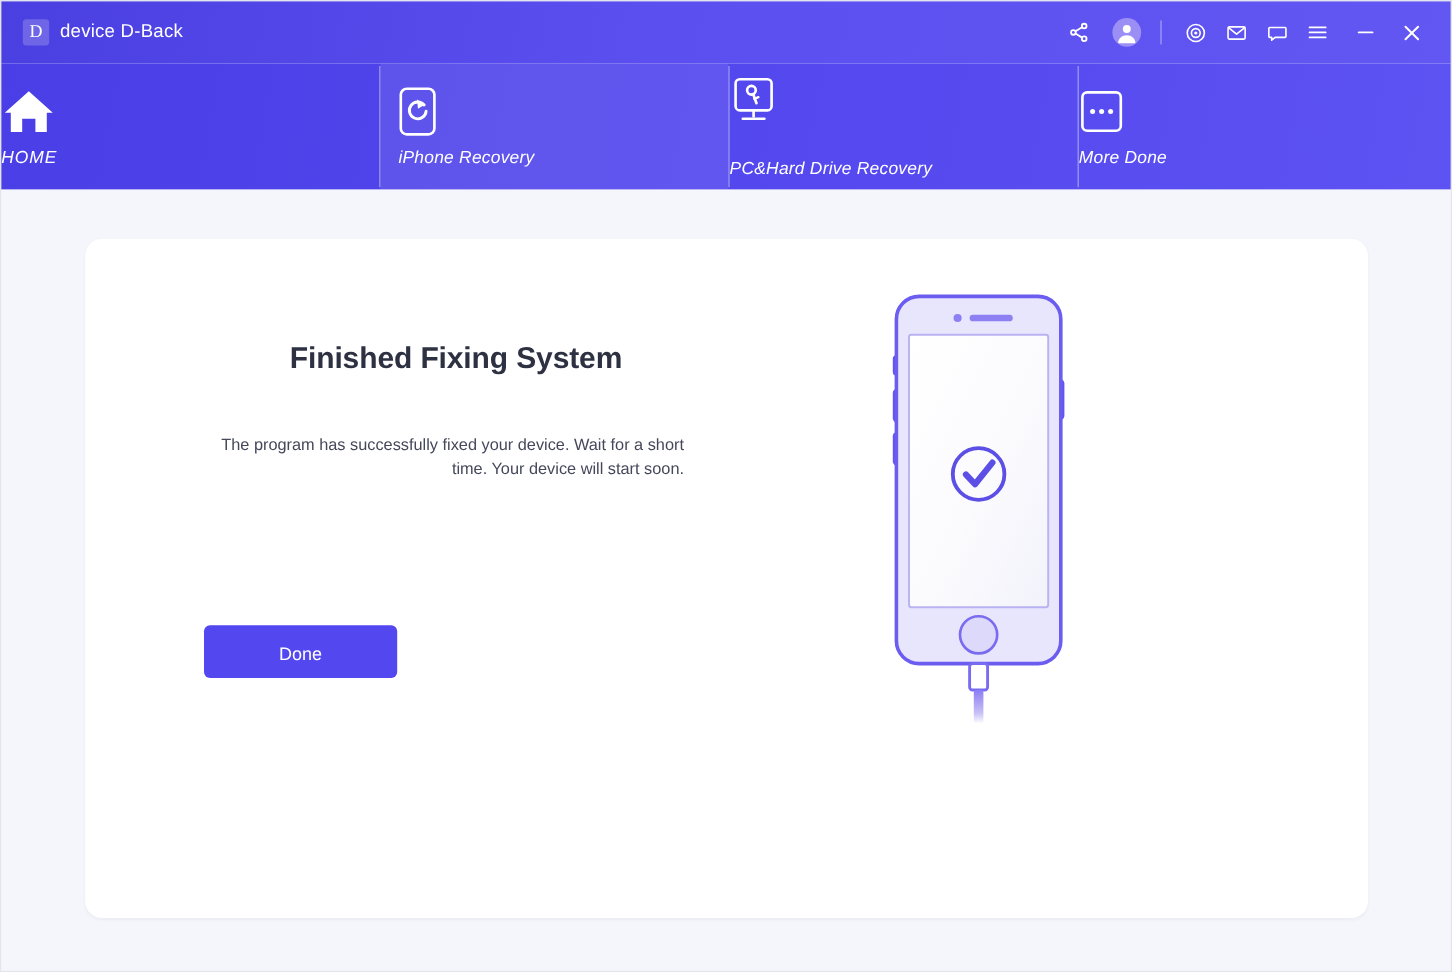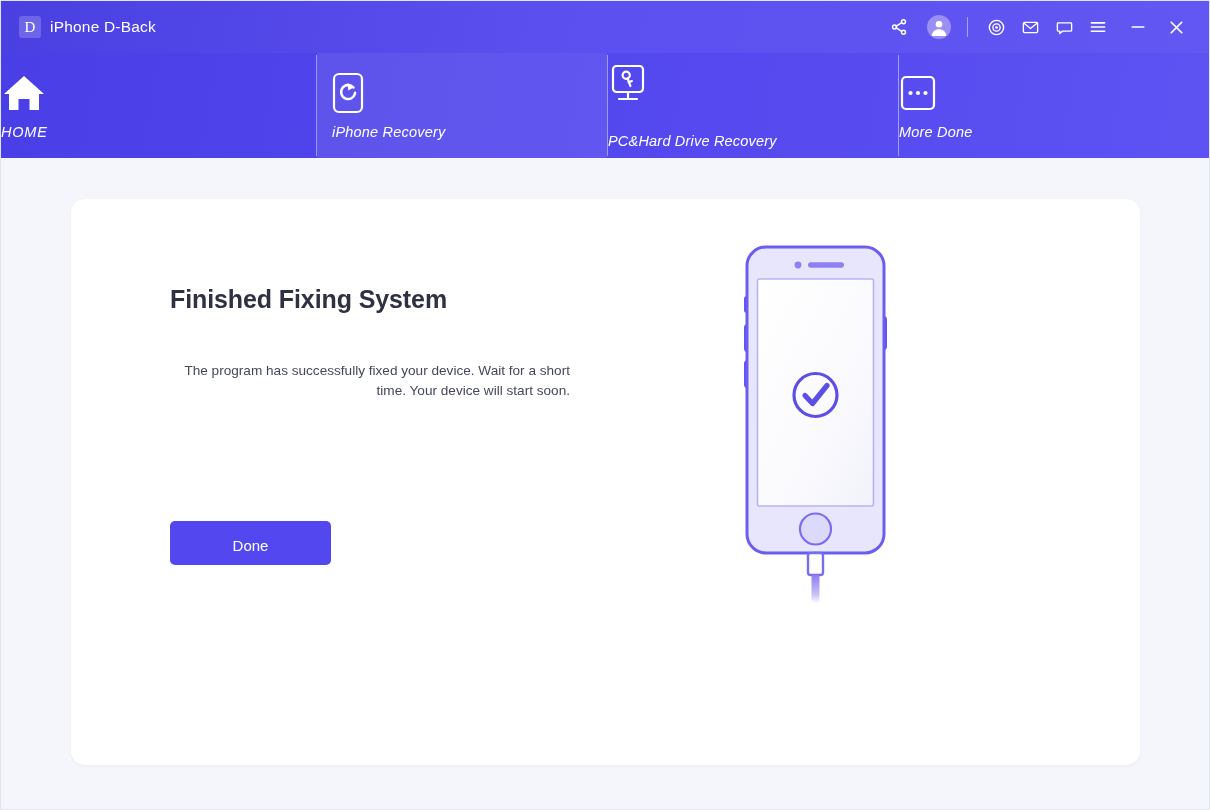--- a/index.html
+++ b/index.html
@@ -156,20 +156,21 @@
     left: 99px;
     top: 86px;
     width: 420px;
   }
   .panel-title {
     font-size: 25px;
     font-weight: bold;
     color: #2d3142;
     letter-spacing: -0.1px;
     margin: 0;
+    text-align: center;
   }
   .panel-desc {
     margin: 0;
     position: absolute;
     top: 76px;
     left: 0;
     width: 400px;
     font-size: 13.6px;
     line-height: 19.5px;
     color: #44485a;
@@ -200,21 +201,21 @@
 </style>
 </head>
 <body>
 
 <div class="app-window">
 
   <div class="titlebar">
 
     <div class="brand">
       <div class="brand-logo">D</div>
-      <div class="brand-title">iPhone D-Back</div>
+      <div class="brand-title">device D-Back</div>
     </div>
 
     <div class="titlebar-actions">
 
       <div class="tb-btn">
         <svg width="18" height="18" viewBox="0 0 24 24" fill="none" stroke="#ffffff" stroke-width="2" stroke-linecap="round" stroke-linejoin="round">
           <circle cx="18" cy="5" r="2.6"></circle>
             <circle cx="6" cy="12" r="2.6"></circle>
             <circle cx="18" cy="19" r="2.6"></circle>
           <line x1="8.3" y1="10.8" x2="15.7" y2="6.2"></line>

